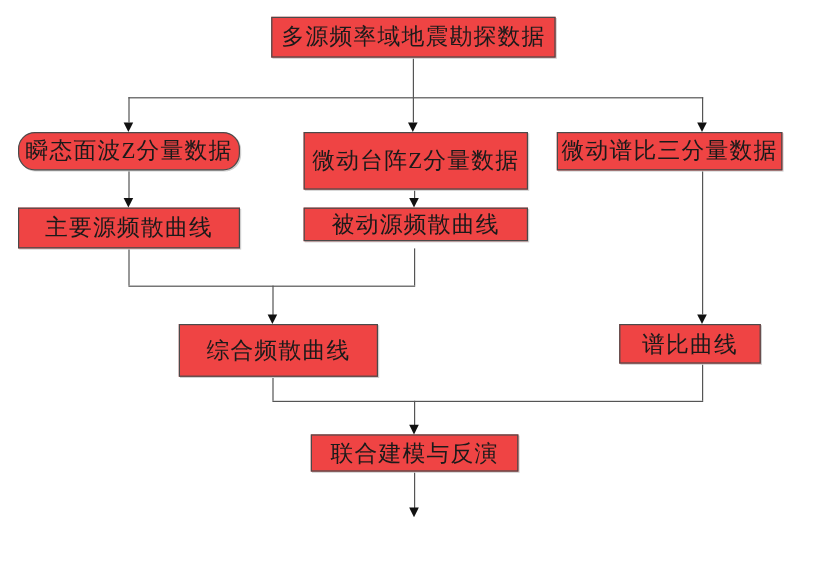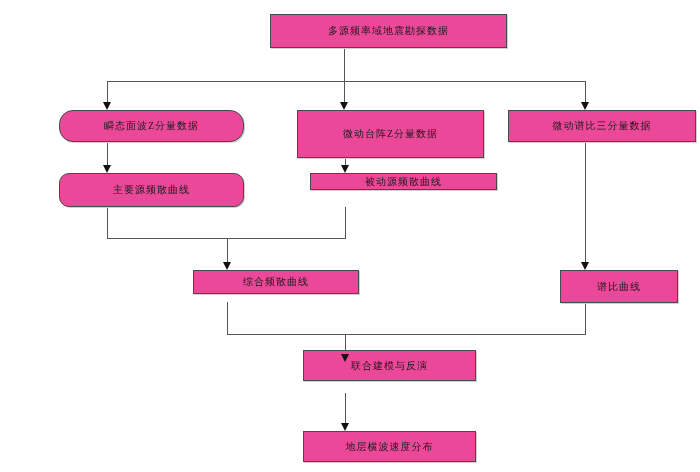--- a/index.html
+++ b/index.html
@@ -11,32 +11,31 @@
     position: relative;
     width: 700px;
     height: 472px;
     background: #ffffff;
     font-family: "Liberation Serif", "DejaVu Serif", serif;
     overflow: hidden;
   }
   .box {
     position: absolute;
     box-sizing: border-box;
-    background: #ec4899;
+    background: #ef4444;
     border: 1px solid #4a4a4a;
     box-shadow: 1px 1px 0 #cfcfcf;
     display: flex;
     align-items: center;
     justify-content: center;
-    font-size: 10px;
+    font-size: 19px;
     letter-spacing: 1px;
     color: #1a1a1a;
     white-space: nowrap;
     z-index: 2;
-    margin-left: 44px;
   }
   .vline {
     position: absolute;
     width: 1px;
     background: #555555;
     z-index: 1;
   }
   .hline {
     position: absolute;
     height: 1px;
@@ -59,31 +58,30 @@
 <div id="canvas">
 
   <div class="box" style="left:226px; top:14px;  width:237px; height:34px;">多源频率域地震勘探数据</div>
 
   <div class="box" style="left:15px;  top:110px; width:185px; height:32px;border-radius:14px;">瞬态面波Z分量数据</div>
 
   <div class="box" style="left:253px; top:110px; width:187px; height:48px;">微动台阵Z分量数据</div>
 
   <div class="box" style="left:464px; top:110px; width:188px; height:32px;">微动谱比三分量数据</div>
 
-  <div class="box" style="left:15px;  top:173px; width:185px; height:34px;border-radius:10px;">主要源频散曲线</div>
+  <div class="box" style="left:15px;  top:173px; width:185px; height:34px;">主要源频散曲线</div>
 
-  <div class="box" style="left:266px; top:173px; width:187px; height:17px;">被动源频散曲线</div>
+  <div class="box" style="left:253px; top:173px; width:187px; height:28px;">被动源频散曲线</div>
 
-  <div class="box" style="left:149px; top:270px; width:166px; height:24px;">综合频散曲线</div>
+  <div class="box" style="left:149px; top:270px; width:166px; height:44px;">综合频散曲线</div>
 
   <div class="box" style="left:516px; top:270px; width:118px; height:33px;">谱比曲线</div>
 
-  <div class="box" style="left:259px; top:350px; width:173px; height:31px;">联合建模与反演</div>
+  <div class="box" style="left:259px; top:362px; width:173px; height:31px;">联合建模与反演</div>
 
-  <div class="box" style="left:259px; top:431px; width:173px; height:31px;">地层横波速度分布</div>
 
   <div class="vline" style="left:344px; top:48px;  height:54px;"></div>
   <div class="hline" style="left:107px; top:81px;  width:479px;"></div>
   <div class="vline" style="left:107px; top:81px;  height:21px;"></div>
   <div class="vline" style="left:585px; top:81px;  height:21px;"></div>
   <div class="arrow" style="left:103px; top:102px;"></div>
   <div class="arrow" style="left:340px; top:102px;"></div>
   <div class="arrow" style="left:581px; top:102px;"></div>
 
   <div class="vline" style="left:107px; top:142px; height:23px;"></div>

